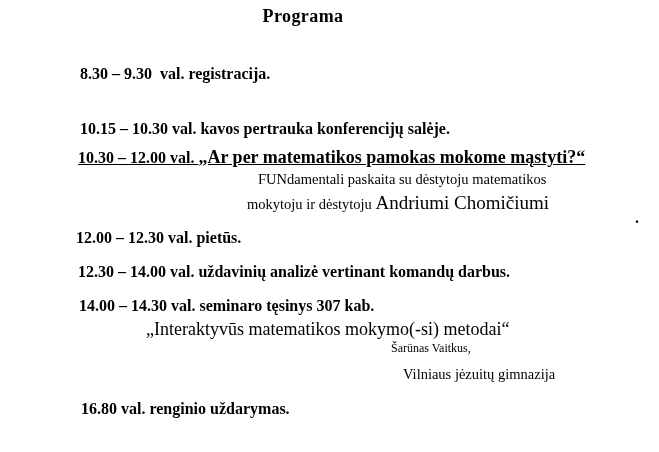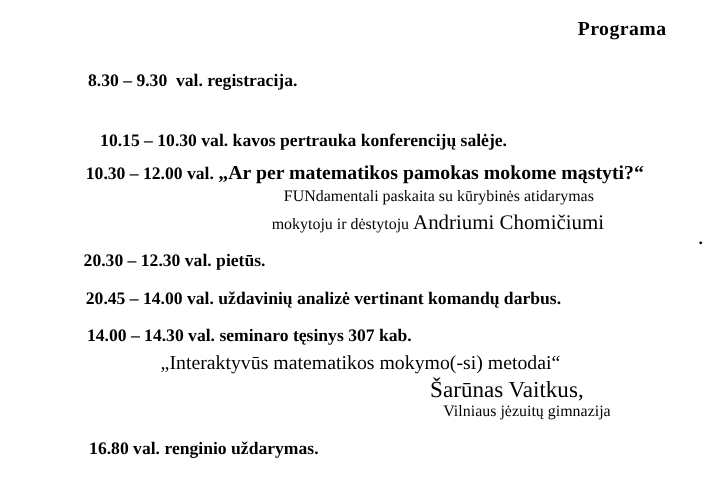--- a/index.html
+++ b/index.html
@@ -16,76 +16,76 @@
     color: #000000;
     overflow: hidden;
   }
   .line {
     position: absolute;
     white-space: pre;
     line-height: 1.15;
   }
   .title {
     left: 0;
-    top: 16px;
+    top: 6px;
     width: 606px;
-    text-align: right;
+    text-align: center;
     font-size: 18px;
     font-weight: bold;
     letter-spacing: 0.4px;
   }
   .bold16 {
     font-size: 16px;
     font-weight: bold;
     text-align: right;
   }
   .reg14 {
     font-size: 14.5px;
     font-weight: normal;
   }
   .t-registration { left: 80px;  top: 65px;  }
   .t-opening      { left: 83px;  top: 93px;  }
-  .t-coffee       { left: 91px;  top: 120px; }
-  .t-lecture      { left: 78px;  top: 147px; }
+  .t-coffee       { left: 80px;  top: 120px; }
+  .t-lecture      { left: 78px;  top: 147px; text-decoration: underline; }
   .lecture-title-big { font-size: 18px; font-weight: bold; }
   .t-lecture-desc1 { left: 258px; top: 171px; }
   .t-lecture-desc2 { left: 247px; top: 192px; text-align: right; }
   .lecturer-big   { font-size: 19px; font-weight: normal; }
   .t-stray-dot    { left: 635px; top: 209px; font-size: 16px; font-weight: bold; }
   .t-lunch        { left: 76px;  top: 229px; }
   .t-analysis     { left: 78px;  top: 263px; }
   .t-seminar      { left: 79px;  top: 297px; }
   .t-seminar-title { left: 146px; top: 319px; font-size: 18px; font-weight: normal; }
-  .t-speaker      { left: 391px; top: 342px; font-size: 21px; font-weight: normal; }
+  .t-speaker      { left: 391px; top: 342px; font-size: 12px; font-weight: normal; }
   .t-school       { left: 403px; top: 366px; }
   .t-closing      { left: 81px;  top: 400px; }
 </style>
 </head>
 <body>
 
 <div class="page">
 
   <div class="line title">Programa</div>
 
   <div class="line bold16 t-registration">8.30 – 9.30  val. registracija.</div>
 
 
   <div class="line bold16 t-coffee">10.15 – 10.30 val. kavos pertrauka konferencijų salėje.</div>
 
   <div class="line bold16 t-lecture"><span>10.30 – 12.00 val. </span><span class="lecture-title-big">„Ar per matematikos pamokas mokome mąstyti?“</span></div>
 
-  <div class="line reg14 t-lecture-desc1">FUNdamentali paskaita su kūrybinės atidarymas</div>
+  <div class="line reg14 t-lecture-desc1">FUNdamentali paskaita su dėstytoju matematikos</div>
 
   <div class="line reg14 t-lecture-desc2"><span>mokytoju ir dėstytoju </span><span class="lecturer-big">Andriumi Chomičiumi</span></div>
 
   <div class="line t-stray-dot">.</div>
 
-  <div class="line bold16 t-lunch">20.30 – 12.30 val. pietūs.</div>
+  <div class="line bold16 t-lunch">12.00 – 12.30 val. pietūs.</div>
 
-  <div class="line bold16 t-analysis">20.45 – 14.00 val. uždavinių analizė vertinant komandų darbus.</div>
+  <div class="line bold16 t-analysis">12.30 – 14.00 val. uždavinių analizė vertinant komandų darbus.</div>
 
   <div class="line bold16 t-seminar">14.00 – 14.30 val. seminaro tęsinys 307 kab.</div>
 
   <div class="line t-seminar-title">„Interaktyvūs matematikos mokymo(-si) metodai“</div>
 
   <div class="line t-speaker">Šarūnas Vaitkus,</div>
 
   <div class="line reg14 t-school">Vilniaus jėzuitų gimnazija</div>
 
   <div class="line bold16 t-closing">16.80 val. renginio uždarymas.</div>

